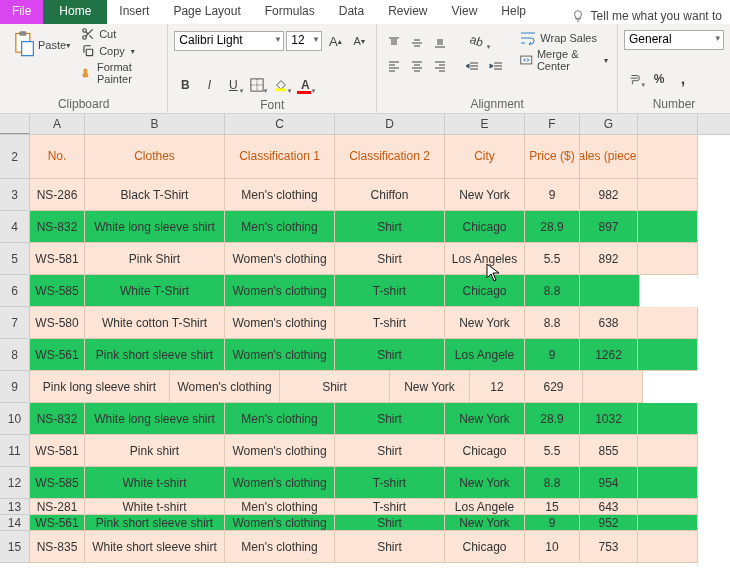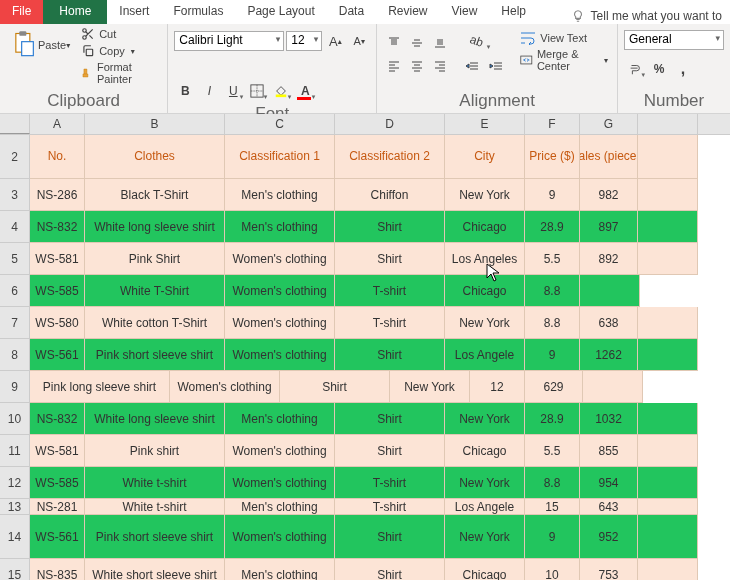--- a/index.html
+++ b/index.html
@@ -1,31 +1,31 @@
 <!DOCTYPE html>
 <html><head>
 <meta charset="utf-8">
 <style>
 *{box-sizing:border-box;margin:0;padding:0;font-family:"Segoe UI",Tahoma,sans-serif}
 body{background:#fff;overflow:hidden;width:730px;height:580px;font-size:12px}
 .ribbon-tabs{display:flex;background:#fff;height:24px}
 .tab{padding:4px 12px;font-size:12px;color:#444;cursor:pointer}
-.tab.file{background:#ef4444;color:#fff}
+.tab.file{background:#d946ef;color:#fff}
 .tab.active{background:#217346;color:#fff;padding:4px 16px}
 .tell{margin-left:auto;display:flex;align-items:center;color:#444;padding:16px 8px}
 .tell svg{margin-right:6px}
 .ribbon{display:flex;background:#f3f2f1;border-bottom:1px solid #d4d4d4;height:90px}
 .group{display:flex;flex-direction:column;border-right:1px solid #d4d4d4;padding:2px 6px 0}
 .group-body{flex:1;display:flex;align-items:flex-start}
-.group-label{text-align:center;font-size:17px;color:#666;padding:2px 0}
+.group-label{text-align:center;font-size:12px;color:#666;padding:2px 0}
 .big-btn{display:flex;align-items:center;padding:2px 4px;cursor:pointer;font-size:11px;color:#444}
 .big-btn svg{margin-bottom:2px}
 .vstk{display:flex;flex-direction:column;gap:1px;margin-left:4px}
 .sm-btn{display:flex;align-items:center;padding:1px 3px;font-size:11px;color:#444;cursor:pointer;gap:4px}
-.font-row{display:flex;align-items:center;gap:2px;margin-bottom:22px}
+.font-row{display:flex;align-items:center;gap:2px;margin-bottom:16px}
 .font-sel{border:1px solid #ababab;background:#fff;padding:1px 16px 1px 4px;font-size:12px;height:20px;position:relative}
 .font-sel::after{content:"▾";position:absolute;right:3px;top:2px;font-size:9px;color:#666}
 .icon-row{display:flex;align-items:center;gap:2px}
 .ib{width:22px;height:22px;display:flex;align-items:center;justify-content:center;cursor:pointer;color:#444;position:relative}
 .ib.dd::after{content:"▾";font-size:7px;position:absolute;right:1px;bottom:1px;color:#666}
 .align-grid{display:grid;grid-template-columns:repeat(3,22px);gap:1px;margin-right:8px}
 .combo{border:1px solid #ababab;background:#fff;padding:1px 14px 1px 4px;font-size:12px;height:20px;position:relative;width:100px}
 .combo::after{content:"▾";position:absolute;right:3px;top:2px;font-size:9px;color:#666}
 .sheet-hdr{display:flex;background:#e6e6e6;border-bottom:1px solid #ccc}
 .corner{width:30px;height:20px;background:#e6e6e6;border-right:1px solid #ccc;border-bottom:1px solid #999}
@@ -40,22 +40,22 @@
 .cA{width:55px}.cB{width:140px}.cC{width:110px}.cD{width:110px}.cE{width:80px}.cF{width:55px}.cG{width:58px}.cH{width:60px}
 .cursor{position:absolute;pointer-events:none}
 </style>
 </head>
 <body>
 
 <div class="ribbon-tabs">
   <div class="tab file">File</div>
   <div class="tab active">Home</div>
   <div class="tab">Insert</div>
+  <div class="tab">Page Layout</div>
   <div class="tab">Formulas</div>
-  <div class="tab">Page Layout</div>
   <div class="tab">Data</div>
   <div class="tab">Review</div>
   <div class="tab">View</div>
   <div class="tab">Help</div>
   <div class="tell">
     <svg width="14" height="14" viewBox="0 0 24 24" fill="none" stroke="#888" stroke-width="2">
         <path d="M9 18h6M10 21h4M12 3a6 6 0 0 0-4 10.5V16h8v-2.5A6 6 0 0 0 12 3z"></path>
       </svg>
     <span>Tell me what you want to</span>
   </div>
@@ -193,37 +193,37 @@
                 </div>
             </div>
           </div>
         </div>
       </div>
       <div class="vstk" style="margin-left:10px">
         <div class="sm-btn">
             <svg width="16" height="14" viewBox="0 0 16 14">
               <path d="M1 2h14M1 7h10a3 3 0 0 1 0 6h-2m0 0l2-2m-2 2l2 2M1 12h4" fill="none" stroke="#2b7cd3"></path>
             </svg>
-            <span>View Text</span>
+            <span>Wrap Sales</span>
           </div>
         <div class="sm-btn">
             <svg width="16" height="14" viewBox="0 0 16 14">
               <rect x="1" y="2" width="14" height="10" fill="none" stroke="#444"></rect>
               <path d="M4 7h3m2 0h3M7 5l-2 2 2 2m2-4l2 2-2 2" fill="none" stroke="#2b7cd3"></path>
             </svg>
             <span>Merge &amp; Center</span>
             <span style="font-size:8px;margin-left:2px">▾</span>
           </div>
       </div>
     </div>
     <div class="group-label">Alignment</div>
   </div>
 
   <div class="group" style="border-right:none">
-    <div class="group-body" style="flex-direction:column;gap:8px;padding-top:4px">
+    <div class="group-body" style="flex-direction:column;gap:18px;padding-top:4px">
       <div class="combo">General</div>
       <div class="icon-row">
         <div class="ib dd">
             <svg width="14" height="14" viewBox="0 0 16 16" fill="none" stroke="#444">
               <path d="M4 4h6a3 3 0 0 1 0 6H5v4M3 7h8"></path>
             </svg>
           </div>
         <div class="ib">
             <b>%</b>
           </div>
@@ -373,21 +373,21 @@
         <div class="row-hdr">13</div>
 <div class="cell odd cA">NS-281</div>
 <div class="cell odd cB">White t-shirt</div>
 <div class="cell odd cC">Men's clothing</div>
 <div class="cell odd cD">T-shirt</div>
 <div class="cell odd cE">Los Angele</div>
 <div class="cell odd cF">15</div>
 <div class="cell odd cG">643</div>
 <div class="cell odd cH"></div>
       </div>
-      <div class="row" style="height: 44px;">
+      <div class="row" style="height: 16px;">
         <div class="row-hdr">14</div>
 <div class="cell even cA">WS-561</div>
 <div class="cell even cB">Pink short sleeve shirt</div>
 <div class="cell even cC">Women's clothing</div>
 <div class="cell even cD">Shirt</div>
 <div class="cell even cE">New York</div>
 <div class="cell even cF">9</div>
 <div class="cell even cG">952</div>
 <div class="cell even cH"></div>
       </div>

